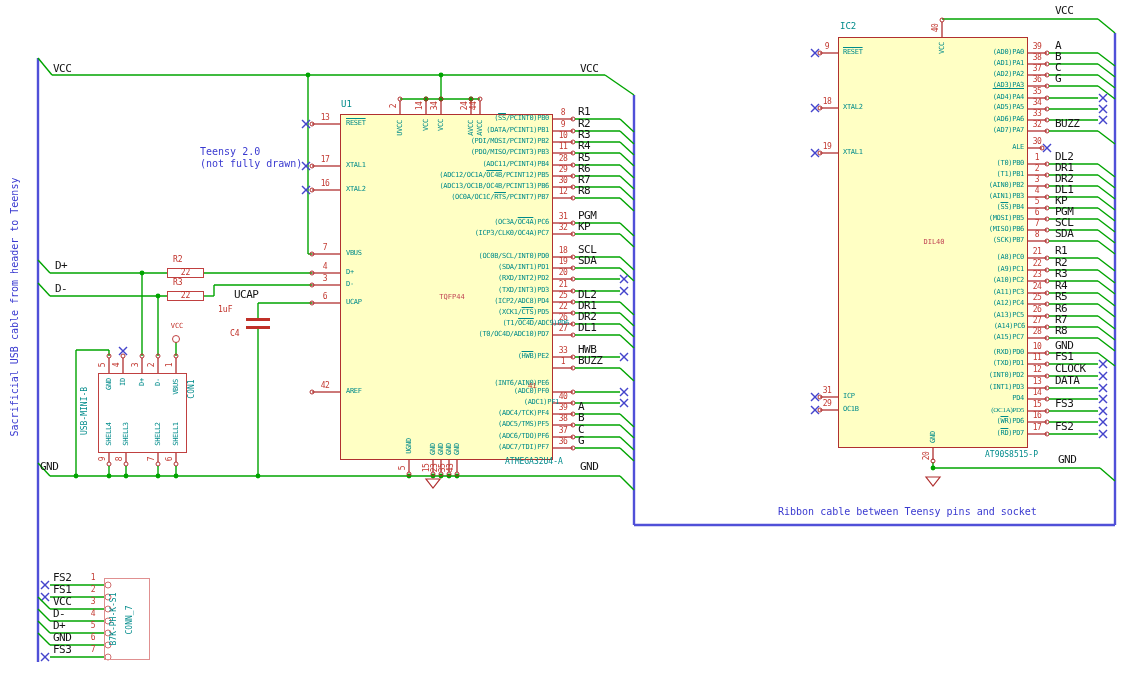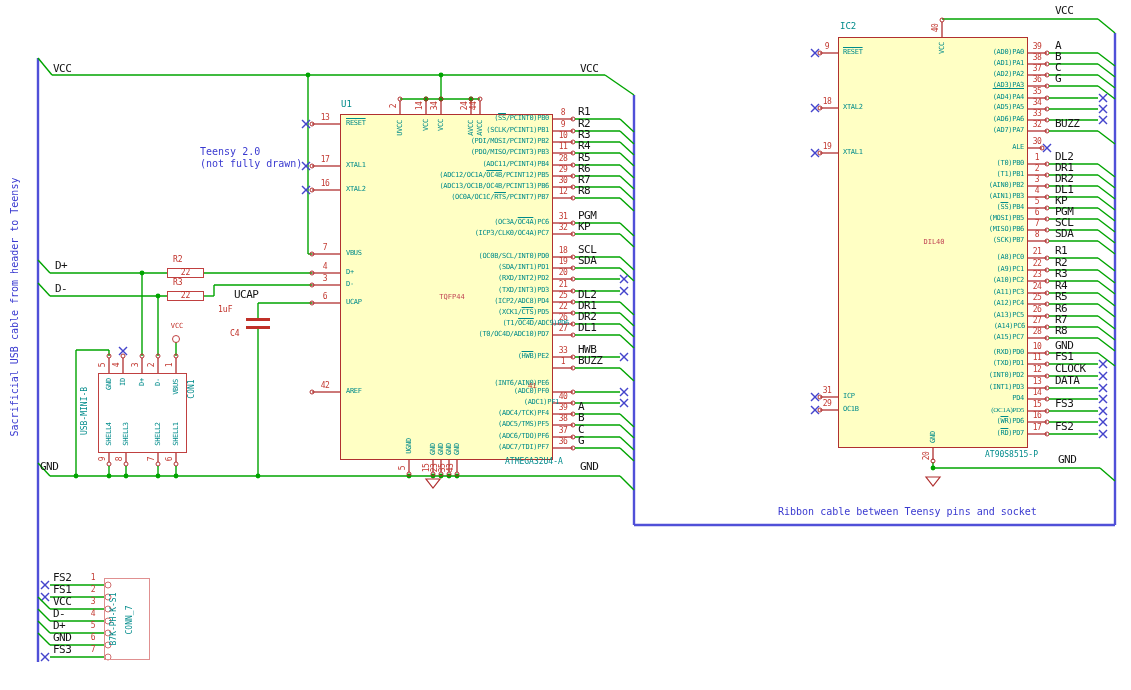--- a/index.html
+++ b/index.html
@@ -493,21 +493,21 @@
     <div class="t pnum" style="left: 312px; top: 275px; width: 26px;">3</div>
     <div class="t pname" style="left: 346px; top: 281px;">D-</div>
     <div class="t pnum" style="left: 312px; top: 293px; width: 26px;">6</div>
     <div class="t pname" style="left: 346px; top: 299px;">UCAP</div>
     <div class="t pnum" style="left: 312px; top: 382px; width: 26px;">42</div>
     <div class="t pname" style="left: 346px; top: 388px;">AREF</div>
     <div class="t pnum" style="left: 553px; top: 109px; width: 20px;">8</div>
     <div class="t pname" style="top: 115px; right: 582px;">(<span class="ov">SS</span>/PCINT0)PB0</div>
     <div class="t lbl" style="left: 578px; top: 106px;">R1</div>
     <div class="t pnum" style="left: 553px; top: 121px; width: 20px;">9</div>
-    <div class="t pname" style="top: 127px; right: 582px;">(SCLK/PCINT1)PB1</div>
+    <div class="t pname" style="top: 127px; right: 582px;">(DATA/PCINT1)PB1</div>
     <div class="t lbl" style="left: 578px; top: 118px;">R2</div>
     <div class="t pnum" style="left: 553px; top: 132px; width: 20px;">10</div>
     <div class="t pname" style="top: 138px; right: 582px;">(PDI/MOSI/PCINT2)PB2</div>
     <div class="t lbl" style="left: 578px; top: 129px;">R3</div>
     <div class="t pnum" style="left: 553px; top: 143px; width: 20px;">11</div>
     <div class="t pname" style="top: 149px; right: 582px;">(PDO/MISO/PCINT3)PB3</div>
     <div class="t lbl" style="left: 578px; top: 140px;">R4</div>
     <div class="t pnum" style="left: 553px; top: 155px; width: 20px;">28</div>
     <div class="t pname" style="top: 161px; right: 582px;">(ADC11/PCINT4)PB4</div>
     <div class="t lbl" style="left: 578px; top: 152px;">R5</div>

